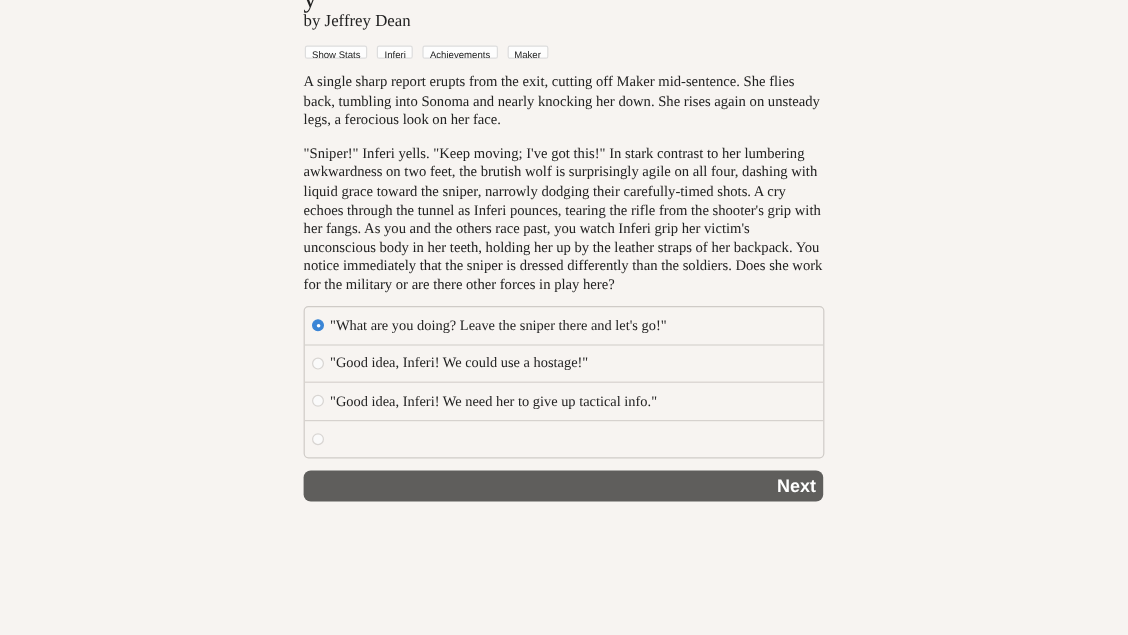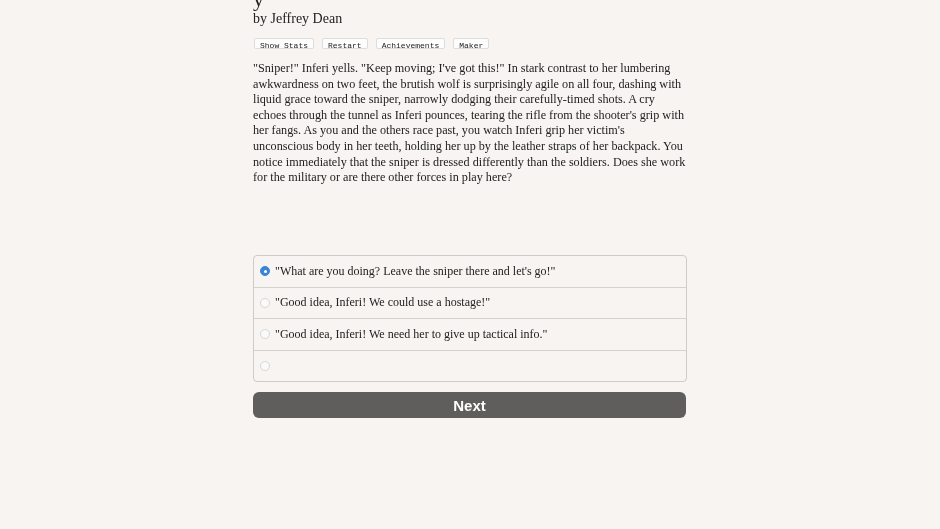--- a/index.html
+++ b/index.html
@@ -16,21 +16,21 @@
   }
   .author {
     position: absolute; left: 253px; top: 11px;
     font-size: 14px; color: #222;
   }
   .toolbar {
     position: absolute; left: 254px; top: 38px;
     display: flex; gap: 8px;
   }
   .tb-btn {
-    font-family: Liberation Mono, monospace;
+    font-family: Liberation Sans, sans-serif;
     font-size: 8px; color: #222;
     background: #fdfdfd; border: 1px solid #ddd; border-radius: 2px;
     padding: 1px 5px; height: 11px; line-height: 11px;
     cursor: pointer;
   }
   .story {
     position: absolute; left: 253px; top: 61px; width: 435px;
     font-size: 12.2px; line-height: 15.6px; color: #222;
   }
   .story p { margin: 0 0 13px 0; }
@@ -54,39 +54,40 @@
     background: #3a85d6; border-color: #3a85d6;
   }
   .radio.checked::after {
     content: ""; position: absolute; left: 2.5px; top: 2.5px;
     width: 3px; height: 3px; background: #fff; border-radius: 50%;
   }
   .next-btn {
     position: absolute; left: 253px; top: 392px; width: 433px; height: 26px;
     background: #5f5e5c; border-radius: 6px; border: none;
     color: #fff; font-family: "Liberation Sans", "DejaVu Sans", sans-serif;
-    font-weight: bold; font-size: 15px; line-height: 26px; text-align: center;
+    font-weight: bold; font-size: 15px; line-height: 26px; text-align: right;
     cursor: pointer;
   }
 </style>
 </head>
 <body>
 
 <div class="page">
   <div class="title-cut">y</div>
   <div class="author">by Jeffrey Dean</div>
 
   <div class="toolbar">
     <button class="tb-btn">Show Stats</button>
-    <button class="tb-btn">Restart</button>
+    <button class="tb-btn">Inferi</button>
     <button class="tb-btn">Achievements</button>
     <button class="tb-btn">Maker</button>
   </div>
 
   <div class="story">
+    <p>A single sharp report erupts from the exit, cutting off Maker mid-sentence. She flies back, tumbling into Sonoma and nearly knocking her down. She rises again on unsteady legs, a ferocious look on her face.</p>
     <p>"Sniper!" Inferi yells. "Keep moving; I've got this!" In stark contrast to her lumbering awkwardness on two feet, the brutish wolf is surprisingly agile on all four, dashing with liquid grace toward the sniper, narrowly dodging their carefully-timed shots. A cry echoes through the tunnel as Inferi pounces, tearing the rifle from the shooter's grip with her fangs. As you and the others race past, you watch Inferi grip her victim's unconscious body in her teeth, holding her up by the leather straps of her backpack. You notice immediately that the sniper is dressed differently than the soldiers. Does she work for the military or are there other forces in play here?</p>
   </div>
 
   <div class="choices">
     <div class="choice">
       <span class="radio checked"></span>
       <span>"What are you doing? Leave the sniper there and let's go!"</span>
     </div>
     <div class="choice">
       <span class="radio"></span>

